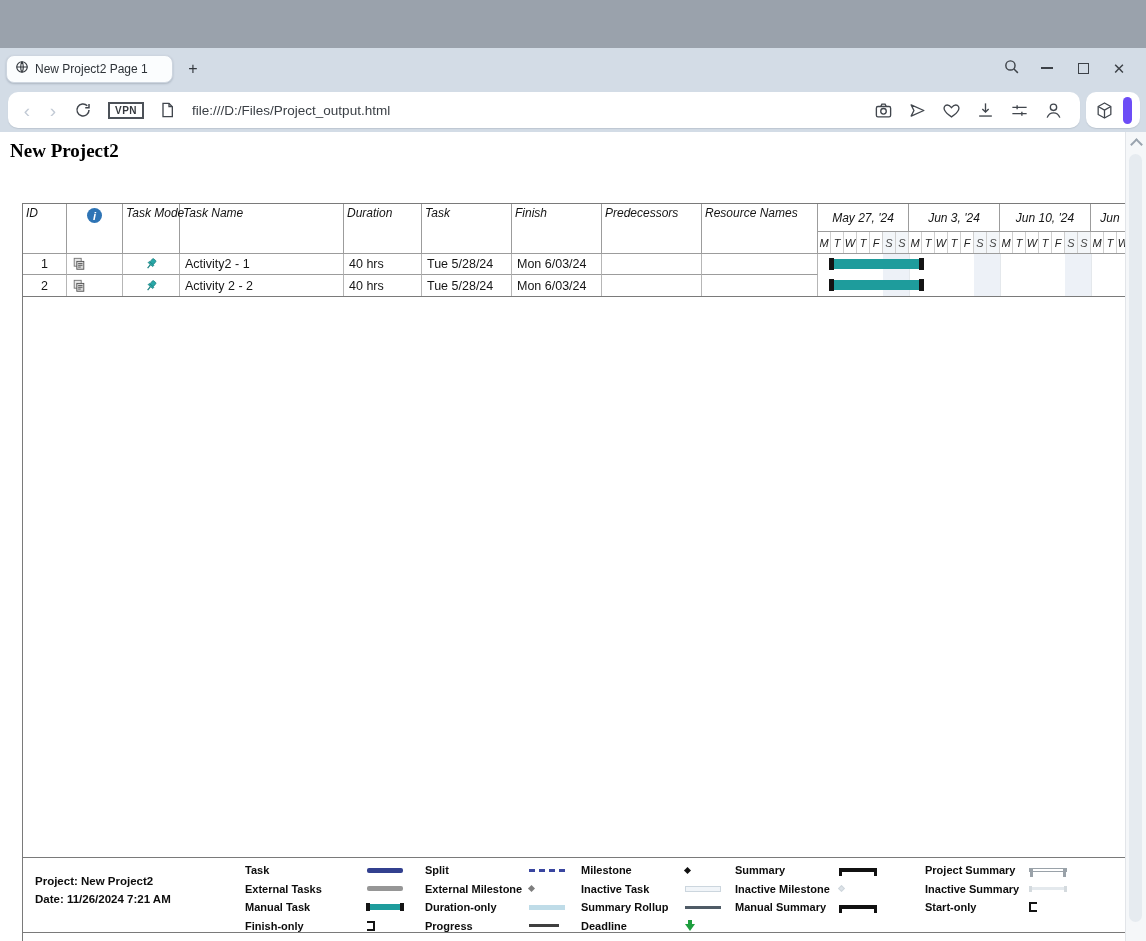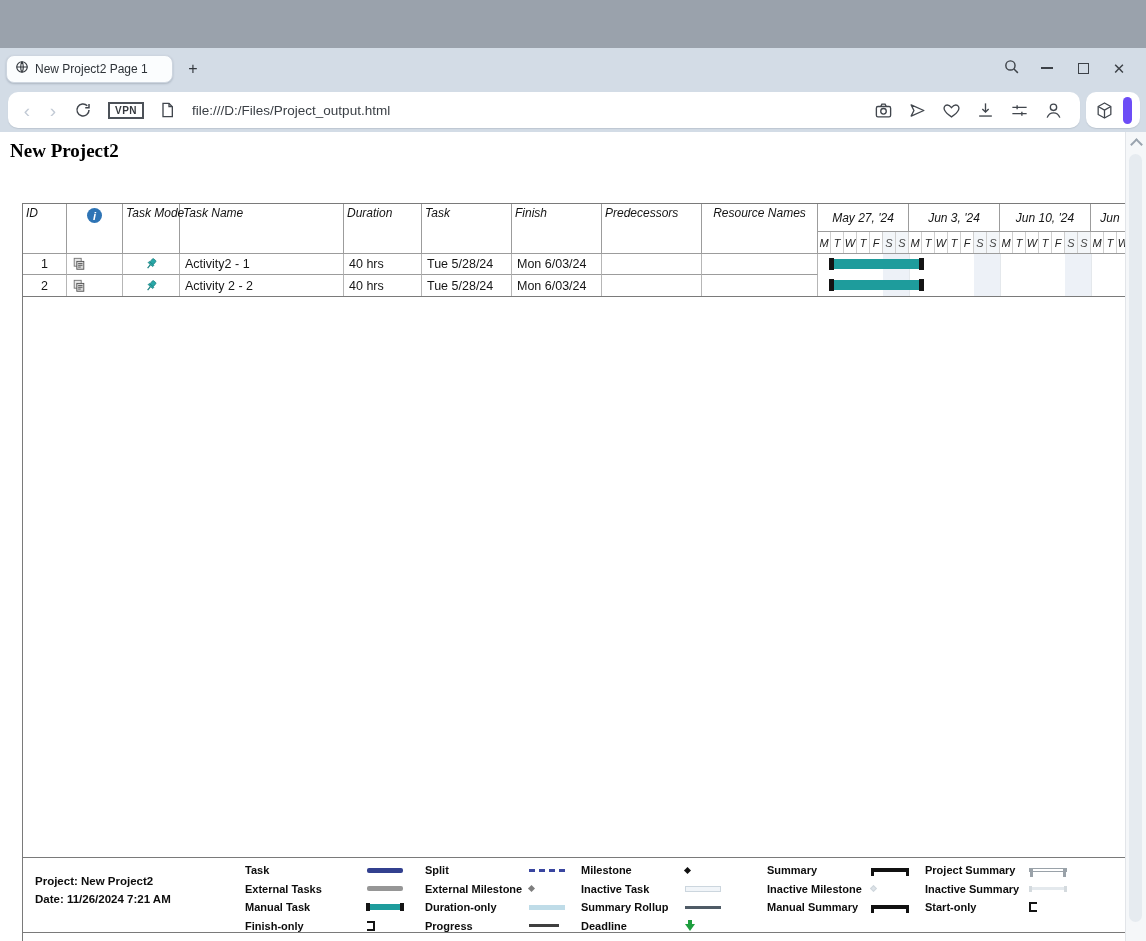--- a/index.html
+++ b/index.html
@@ -34,21 +34,21 @@
   
   .content{position:absolute;left:0;top:84px;width:1125px;height:831px;background:#ffffff;overflow:hidden;padding-left:48px;}
   .page-title{position:absolute;left:10px;top:8px;font-family:"Liberation Serif",serif;
               font-weight:bold;font-size:19px;color:#000;}
   .print-page{position:absolute;left:22px;top:71px;width:1103px;border:1px solid #7a7a7a;background:#fff;}
   
   .thead{display:flex;height:50px;border-bottom:1px solid #9c9c9c;box-sizing:border-box;}
   .hcell{box-sizing:border-box;border-right:1px solid #9c9c9c;font-size:12px;color:#141414;
          padding:2px 3px;white-space:nowrap;overflow:visible;font-style:italic;}
   .c-id{width:44px;}.c-ind{width:56px;}.c-mode{width:57px;}.c-name{width:164px;}
-  .c-dur{width:78px;}.c-start{width:90px;}.c-fin{width:90px;}.c-pred{width:100px;}.c-res{width:116px;text-align:center;}
+  .c-dur{width:78px;}.c-start{width:90px;}.c-fin{width:90px;}.c-pred{width:100px;}.c-res{width:116px;}
   .c-tl{width:308px;}
   .hcell.c-ind{display:flex;justify-content:center;}
   .info-ic{width:15px;height:15px;border-radius:50%;background:#2e74b5;color:#fff;font-size:11px;
            font-weight:bold;display:flex;align-items:center;justify-content:center;margin-top:2px;}
   .hcell.c-tl{padding:0;border-right:none;display:flex;flex-direction:column;}
   .tl-weeks{display:flex;height:28px;width:308px;overflow:hidden;border-bottom:1px solid #9c9c9c;box-sizing:border-box;}
   .tl-week{box-sizing:border-box;border-right:1px solid #9c9c9c;font-size:12px;color:#141414;
            display:flex;align-items:center;justify-content:center;white-space:nowrap;flex-shrink:0;}
   .tl-days{display:flex;height:21px;width:308px;overflow:hidden;}
   .tl-day{width:13px;flex-shrink:0;box-sizing:border-box;border-right:1px solid #cfcfcf;
@@ -416,21 +416,21 @@
             </div>
             <div class="lg-item">
               <span class="lg-label">Summary Rollup</span>
               <span class="lg-glyph g-summary-rollup-line"></span>
             </div>
             <div class="lg-item">
               <span class="lg-label">Deadline</span>
               <span class="lg-glyph g-deadline-arrow"></span>
             </div>
           </div>
-        <div class="lg-col" style="left:744px" data-legend-col="3">
+        <div class="lg-col" style="left:712px" data-legend-col="3">
             <div class="lg-item">
               <span class="lg-label">Summary</span>
               <span class="lg-glyph g-summary-bar"></span>
             </div>
             <div class="lg-item">
               <span class="lg-label">Inactive Milestone</span>
               <span class="lg-glyph g-inactive-milestone-diamond"></span>
             </div>
             <div class="lg-item">
               <span class="lg-label">Manual Summary</span>

